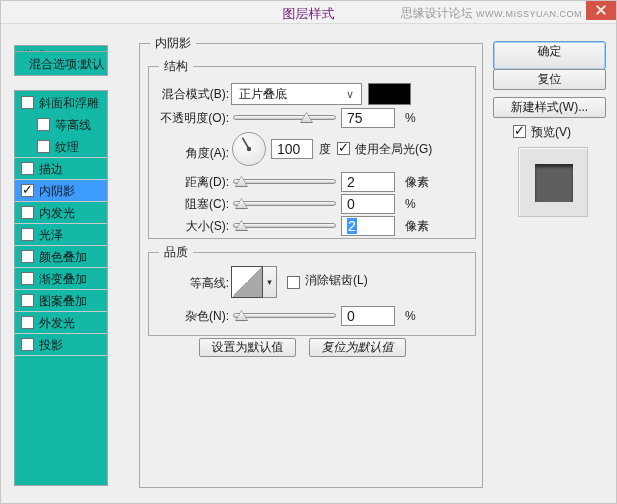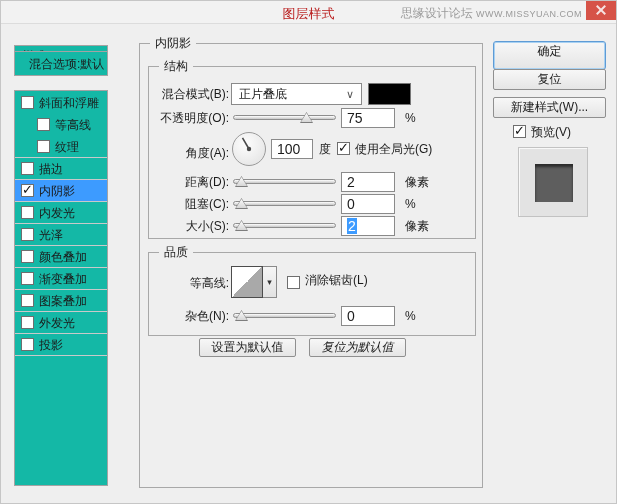--- a/index.html
+++ b/index.html
@@ -1,21 +1,21 @@
 <!DOCTYPE html>
 <html><head>
 <meta charset="utf-8">
 <style>
   * { margin:0; padding:0; box-sizing:border-box; font-family:"Liberation Sans","DejaVu Sans",sans-serif; }
   html,body { background:#fff; }
   .dialog { position:relative; width:617px; height:504px; background:#efefef; border:1px solid #c6c6c6; overflow:hidden; font-size:12px; color:#1b1b1b; }
 
   
   .titlebar { position:absolute; left:0; top:0; width:100%; height:23px; background:#f2f2f2; border-bottom:1px solid #dcdcdc; }
-  .title { position:absolute; left:0; right:0; top:4px; text-align:center; font-size:13px; color:#b91c1c; }
+  .title { position:absolute; left:0; right:0; top:4px; text-align:center; font-size:13px; color:#701a75; }
   .watermark { position:absolute; right:34px; top:4px; color:#9a9a9a; white-space:nowrap; }
   .watermark .site { font-size:12px; }
   .watermark .url { font-size:9px; letter-spacing:.5px; }
   .closebtn { position:absolute; right:0; top:0; width:30px; height:19px; background:#d65348; cursor:pointer; }
   .closebtn .bar { position:absolute; left:9px; top:8px; width:12px; height:2px; background:#f6e3e2; }
   .closebtn .bar.a { transform:rotate(45deg); }
   .closebtn .bar.b { transform:rotate(-45deg); }
 
   
   .side-box { position:absolute; left:13px; width:94px; border:1px solid #a3a3a3; background:#14b8a6; }

